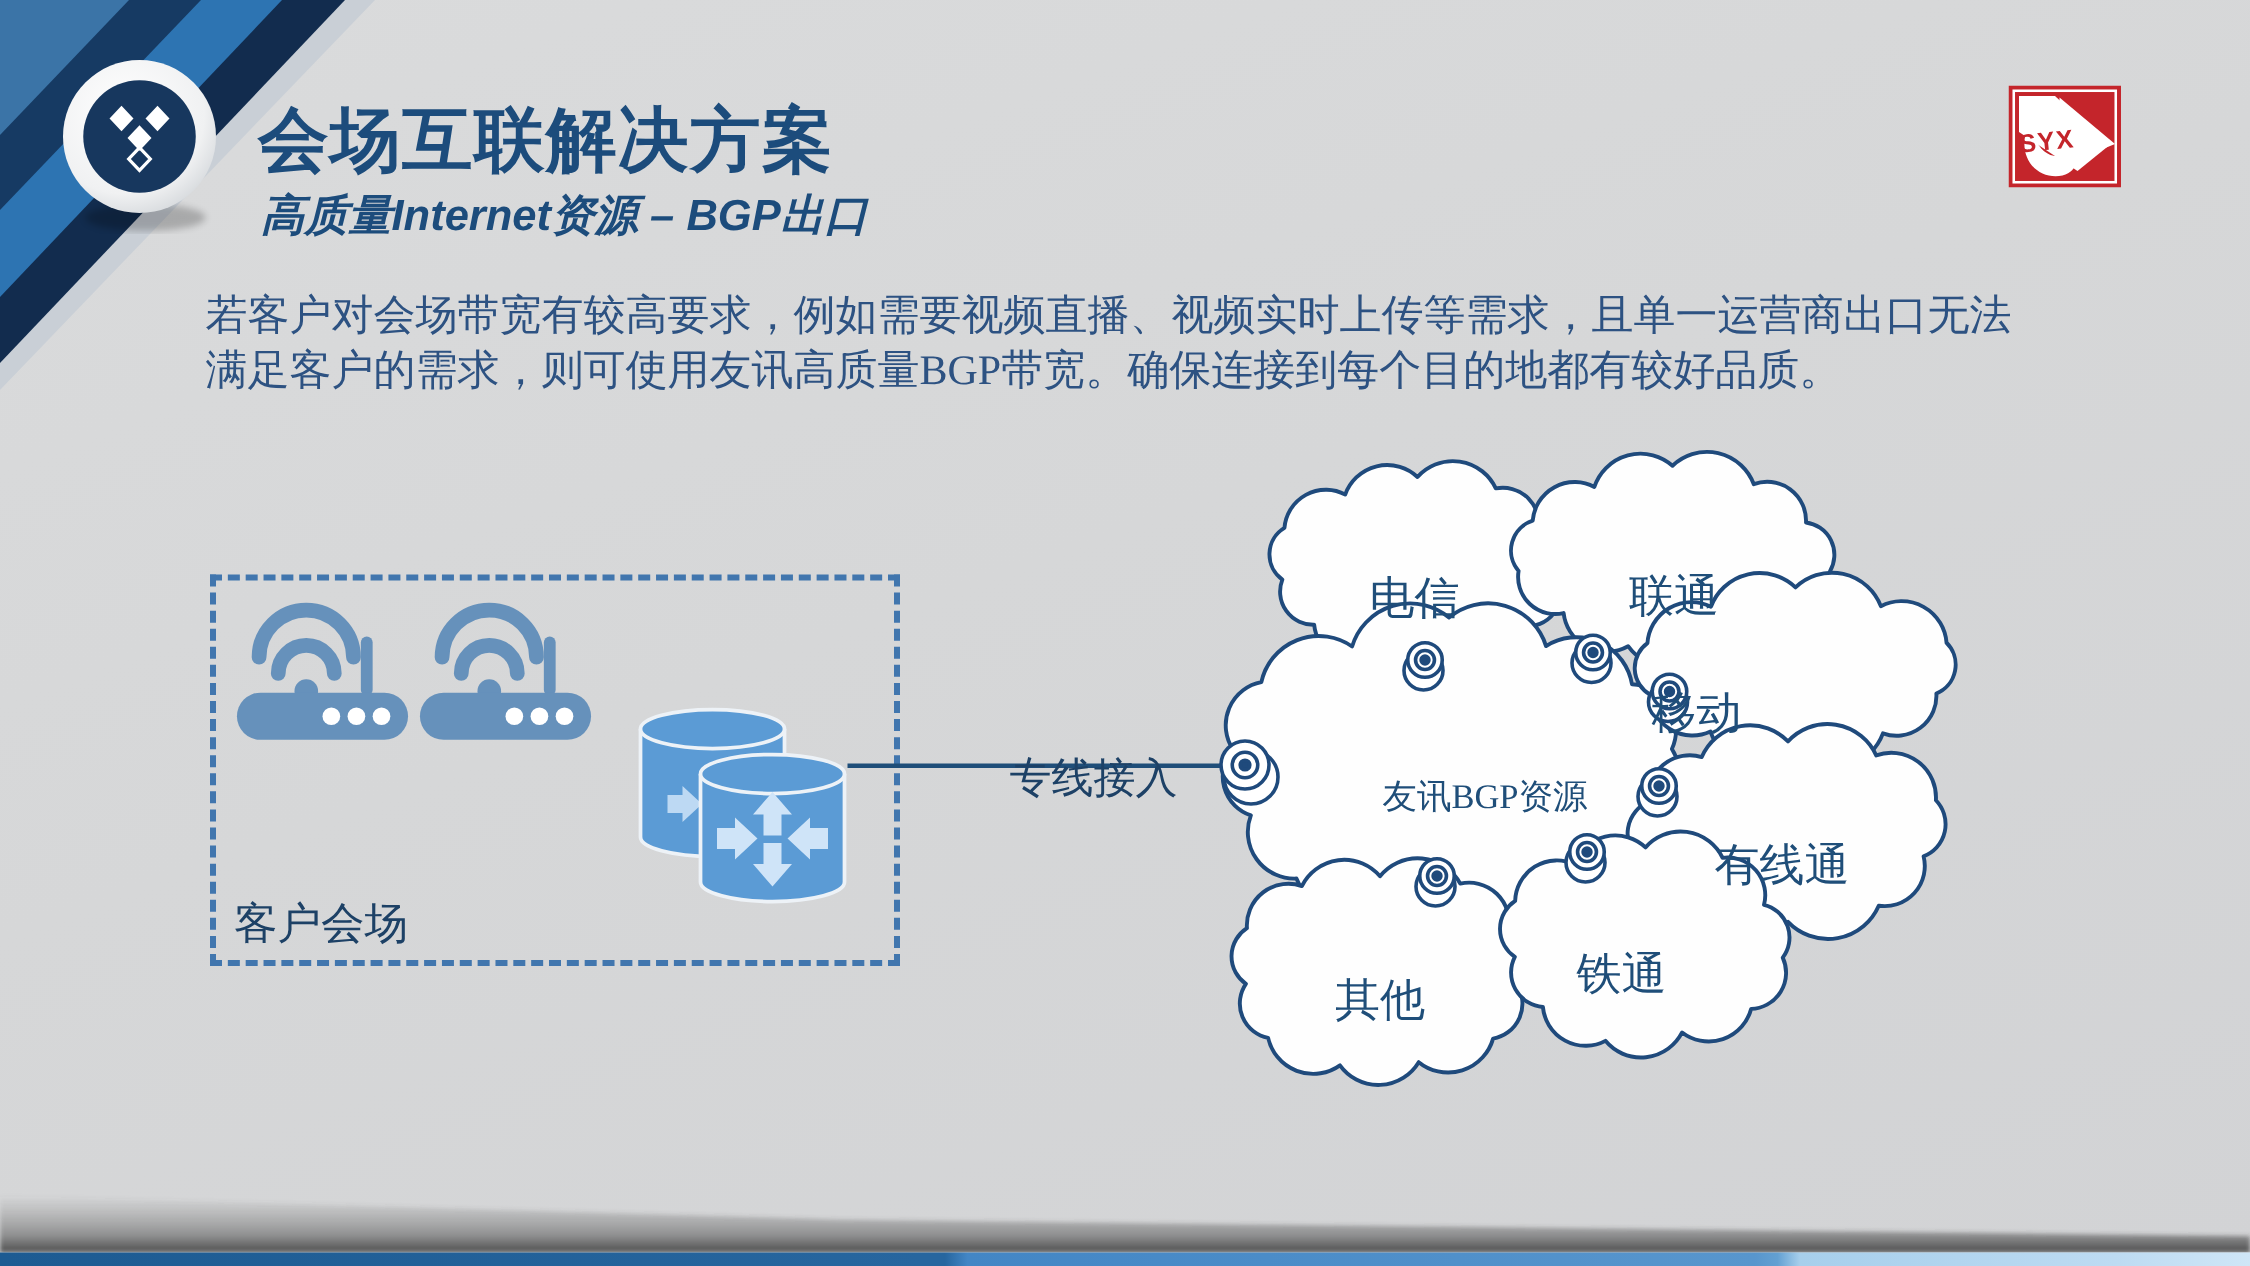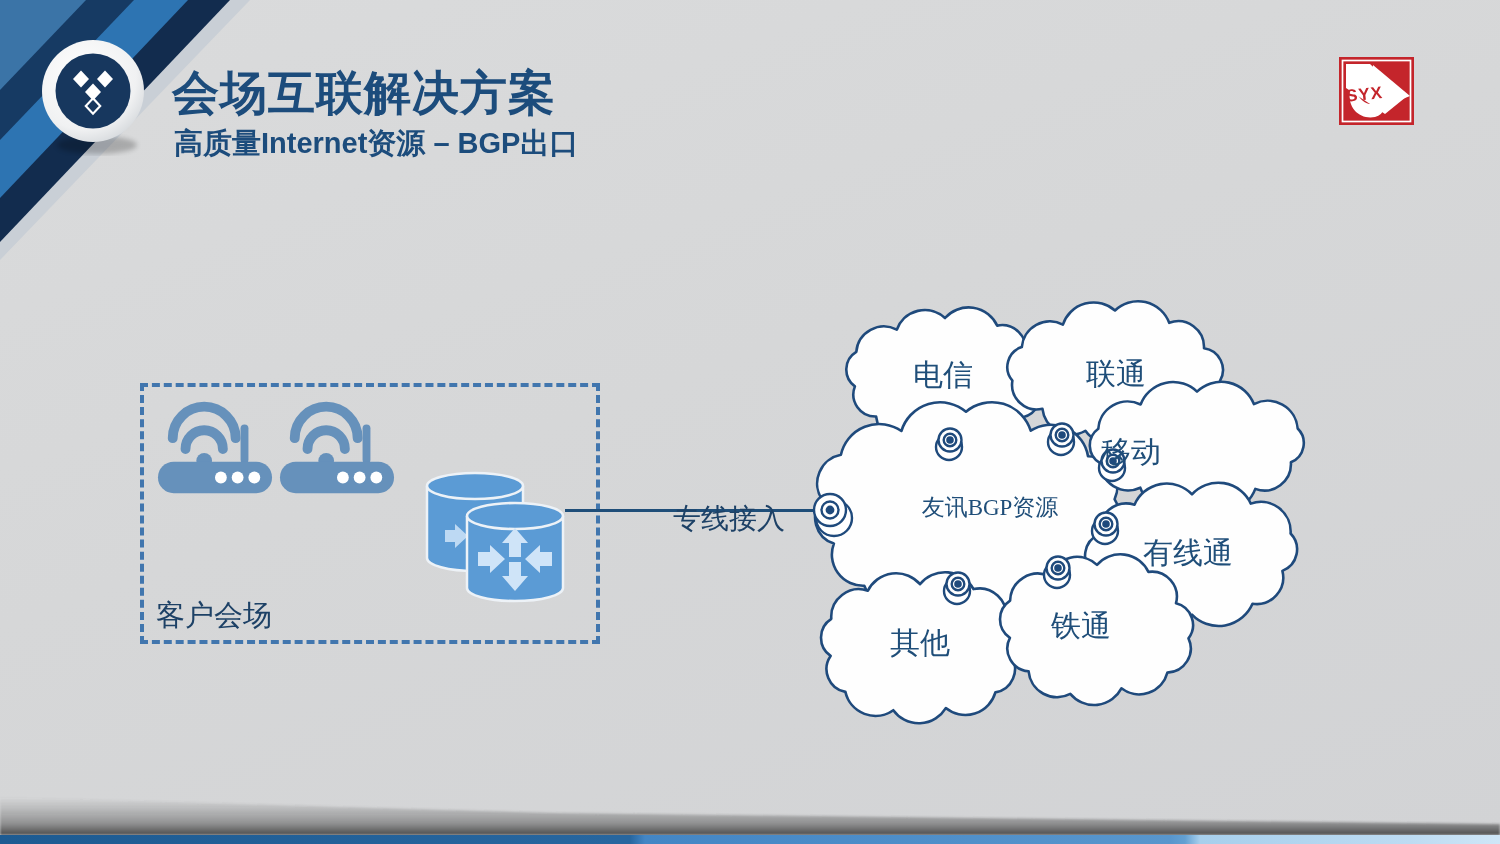--- a/index.html
+++ b/index.html
@@ -8,35 +8,35 @@
     background:linear-gradient(160deg,#dadbdc 0%,#d6d7d8 45%,#d2d3d5 100%);
     font-family:"Liberation Serif","DejaVu Serif",serif;
   }
   .abs{position:absolute;}
   .title{
     left:172px; top:62px; font-size:47px; font-weight:bold; color:#1c4c7c;
     letter-spacing:1px; white-space:nowrap;
   }
   .subtitle{
     left:174px; top:124px; font-size:29px; font-weight:bold; color:#1c4c7c;
-    font-family:"Liberation Sans","DejaVu Sans",sans-serif; white-space:nowrap;
+    font-family:"Liberation Sans","DejaVu Sans",sans-serif; white-space:nowrap;font-style:italic;
   }
   .bodytext{
     left:137px; top:192px; width:1300px; font-size:28px; line-height:37px;
     color:#2d5282; white-space:nowrap;
   }
   .venue-box{
     left:140px; top:383px; width:452px; height:253px;
     border:4px dashed #4176ae;
   }
   .venue-label{ left:156px; top:584px; font-size:29px; color:#1d4166;margin-top:12px; }
   .link-line{ left:565px; top:509px; width:268px; height:3px; background:#1f4e79; }
   .line-label{ left:673px; top:500px; font-size:28px; color:#1d4166; white-space:nowrap;text-align:right; }
   .cloud-label{
-    font-size:30px; color:#1f4e79; transform:translate(-50%,-50%); white-space:nowrap;
+    font-size:30px; color:#1f4e79; transform:translate(-50%,-50%); white-space:nowrap;margin-top:24px;
   }
   .bottom-strip{
     left:0; bottom:0; width:1500px; height:9px;
     background:linear-gradient(90deg,
       #1d5b92 0%, #27669f 41%, #27669f 42%, #4386c5 43%,
       #5896cd 78%, #63a0d2 79%, #a7cfec 80%, #bddbf2 94%, #cfe6f7 100%);
   }
 </style>
 </head>
 <body>
@@ -77,20 +77,24 @@
 
   <svg class="abs" style="left:1339px;top:57px" width="75" height="68" viewBox="0 0 75 68">
     <rect x="0" y="0" width="75" height="68" fill="#c4252b"></rect>
     <rect x="3.5" y="3.5" width="68" height="61" fill="none" stroke="#ffffff" stroke-width="1.7"></rect>
     <path d="M 7 7 L 31 7 L 67 40 L 46 57 L 7 31 Z" fill="#ffffff"></path>
     <path d="M 34 8 L 71 39 L 34 54 Z" fill="#ffffff"></path>
     <path d="M 11 34 C 8 52 22 63 36 60 C 46 57 47 49 40 45 C 31 50 22 46 17 34 Z" fill="#ffffff"></path>
     <text x="7" y="43" font-size="17" font-weight="bold" fill="#c4252b" font-family="Liberation Sans, DejaVu Sans, sans-serif" letter-spacing="1" transform="rotate(-6 25 37)">SYX</text>
   </svg>
 
+  <div class="abs bodytext">
+    <div>若客户对会场带宽有较高要求，例如需要视频直播、视频实时上传等需求，且单一运营商出口无法</div>
+    <div>满足客户的需求，则可使用友讯高质量BGP带宽。确保连接到每个目的地都有较好品质。</div>
+  </div>
 
   <div class="abs venue-box"></div>
   <div class="abs venue-label">客户会场</div>
 
   <svg class="abs" style="left:156px;top:396px" width="118" height="102" viewBox="0 0 120 102">
     <g fill="none" stroke="#6691bb" stroke-width="10" stroke-linecap="round">
       <path d="M 17 42 A 32 32 0 0 1 81 42"></path>
       <path d="M 30 53 A 19 19 0 0 1 68 53"></path>
     </g>
     <circle cx="49" cy="65" r="8" fill="#6691bb"></circle>

